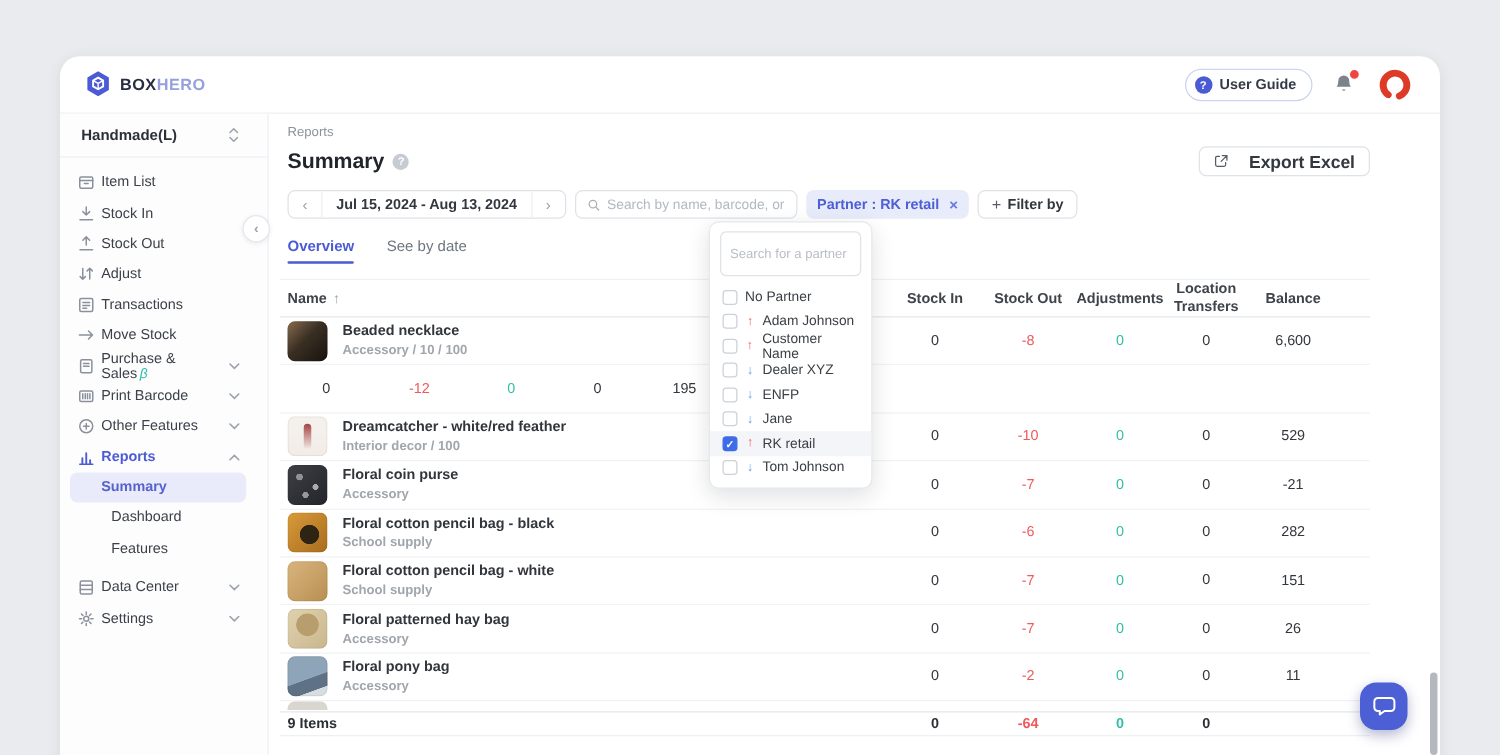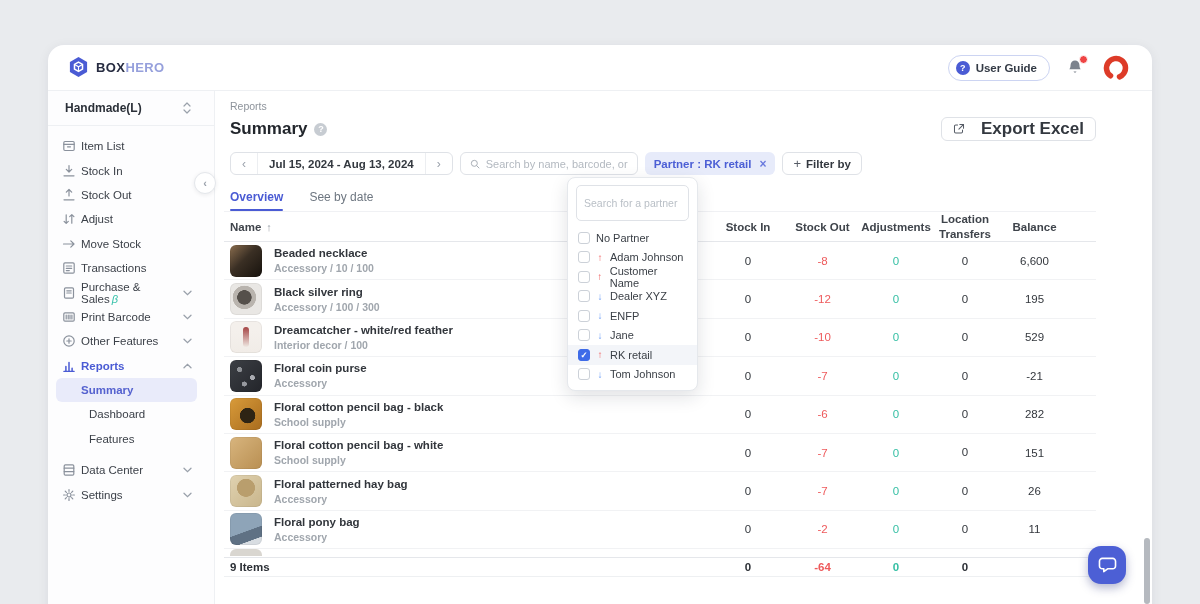--- a/index.html
+++ b/index.html
@@ -54,21 +54,21 @@
                   color:#9aa1ab; cursor:pointer; z-index:5; }
 
   
   .main { flex:1; position:relative; padding:9px 56px 0 9px; min-width:0; }
   .breadcrumb { font-size:10.5px; color:#8d939b; margin-left:6px; }
   .title-row { display:flex; align-items:center; margin:3px 0 0 6px; height:28px; }
   .page-title { font-size:17px; font-weight:800; color:#22262c; }
   .help-circle { width:13px; height:13px; border-radius:50%; background:#c7ccd2; color:#fff; font-size:9px;
                  font-weight:700; display:flex; align-items:center; justify-content:center; margin-left:7px; cursor:pointer; }
   .export-btn { margin-left:auto; height:24px; display:flex; align-items:center; gap:16px; padding:0 11px;
-                background:#fff; border:1px solid #dfe2e7; border-radius:6px; font-size:17px; font-weight:700;
+                background:#fff; border:1px solid #dfe2e7; border-radius:6px; font-size:14px; font-weight:700;
                 color:#33383f; cursor:pointer; font-family:inherit; }
 
   .filter-row { display:flex; align-items:center; gap:7px; margin:9px 0 0 6px; height:23px; }
   .date-nav { display:flex; align-items:stretch; height:23px; border:1px solid #dfe2e7; border-radius:6px; background:#fff; overflow:hidden; }
   .date-nav .arrow { width:26px; display:flex; align-items:center; justify-content:center; color:#9aa1ab;
                      font-size:12px; cursor:pointer; }
   .date-nav .range { display:flex; align-items:center; padding:0 11px; font-size:11.5px; font-weight:700;
                      color:#33383f; border-left:1px solid #eceef1; border-right:1px solid #eceef1; cursor:pointer; }
   .search-box { display:flex; align-items:center; gap:6px; width:178px; height:23px; padding:0 9px;
                 border:1px solid #dfe2e7; border-radius:6px; background:#fff; }
@@ -82,21 +82,21 @@
                cursor:pointer; font-family:inherit; }
   .filter-by .plus { font-size:13px; font-weight:400; color:#565c66; }
 
   .tabs { display:flex; gap:26px; margin:15px 0 0 6px; }
   .tab { font-size:12px; color:#6d7680; padding-bottom:7px; cursor:pointer; position:relative; }
   .tab.active { color:#4a5bd4; font-weight:700; }
   .tab.active::after { content:""; position:absolute; left:0; right:0; bottom:0; height:2.5px;
                        background:#4a5bd4; border-radius:2px; }
 
   
-  .table { margin-top:0; }
+  .table { margin-top:12px; }
   .thead { display:flex; align-items:center; height:31px; border-top:1px solid #f0f1f4; border-bottom:1px solid #e5e7eb;
            font-size:11.5px; font-weight:700; color:#3f444b; }
   .c-name { flex:1; display:flex; align-items:center; gap:5px; padding-left:6px; min-width:0; }
   .c-si { width:74px; text-align:center; flex:0 0 74px; }
   .c-so { width:75px; text-align:center; flex:0 0 75px; }
   .c-adj { width:72px; text-align:center; flex:0 0 72px; }
   .c-lt { width:66px; text-align:center; flex:0 0 66px; line-height:1.25; }
   .c-bal { width:98px; text-align:center; flex:0 0 98px; padding-right:25px; }
   .sort-arrow { color:#9aa0a8; font-size:11px; font-weight:400; }
 
@@ -224,34 +224,34 @@
         <div class="nav-item">
           <span class="ico">
               <svg width="14" height="14" viewBox="0 0 14 14" fill="none" stroke="currentColor" stroke-width="1.2" stroke-linecap="round" stroke-linejoin="round">
                 <path d="M4.2 2.8v8.4M2.1 9.3l2.1 2.1 2.1-2.1M9.8 11.2V2.8M7.7 4.7l2.1-2.1 2.1 2.1"></path>
               </svg>
             </span>
           <span class="lbl">Adjust</span>
         </div>
         <div class="nav-item">
           <span class="ico">
+              <svg width="14" height="14" viewBox="0 0 14 14" fill="none" stroke="currentColor" stroke-width="1.2" stroke-linecap="round">
+                <rect x="1.8" y="1.8" width="10.4" height="10.4" rx="1.2"></rect>
+                <path d="M4.3 5h5.4M4.3 7.3h5.4M4.3 9.6h3"></path>
+              </svg>
+            </span>
+          <span class="lbl">Transactions</span>
+        </div>
+        <div class="nav-item">
+          <span class="ico">
               <svg width="14" height="14" viewBox="0 0 14 14" fill="none" stroke="currentColor" stroke-width="1.2" stroke-linecap="round" stroke-linejoin="round">
                 <path d="M1.5 7H12M8.8 3.8L12 7l-3.2 3.2"></path>
               </svg>
             </span>
           <span class="lbl">Move Stock</span>
-        </div>
-        <div class="nav-item">
-          <span class="ico">
-              <svg width="14" height="14" viewBox="0 0 14 14" fill="none" stroke="currentColor" stroke-width="1.2" stroke-linecap="round">
-                <rect x="1.8" y="1.8" width="10.4" height="10.4" rx="1.2"></rect>
-                <path d="M4.3 5h5.4M4.3 7.3h5.4M4.3 9.6h3"></path>
-              </svg>
-            </span>
-          <span class="lbl">Transactions</span>
         </div>
         <div class="nav-item">
           <span class="ico">
               <svg width="14" height="14" viewBox="0 0 14 14" fill="none" stroke="currentColor" stroke-width="1.2" stroke-linecap="round">
                 <rect x="2.5" y="1.8" width="9" height="10.4" rx="1.2"></rect>
                 <path d="M4.8 4.8h4.4M4.8 7h4.4"></path>
               </svg>
             </span>
           <span class="lbl"><span>Purchase &amp; Sales</span><span class="beta">β</span></span>
           <svg class="chev" viewBox="0 0 9 6">
@@ -396,27 +396,20 @@
                 <div class="iattrs">Accessory / 10 / 100</div>
               </span>
             </div>
           <div class="c-si">0</div>
           <div class="c-so neg">-8</div>
           <div class="c-adj teal">0</div>
           <div class="c-lt">0</div>
           <div class="c-bal">6,600</div>
         </div>
         <div class="trow">
-          <div class="c-name item">
-              <span class="thumb t2"></span>
-              <span>
-                <div class="iname">Black silver ring</div>
-                <div class="iattrs">Accessory / 100 / 300</div>
-              </span>
-            </div>
           <div class="c-si">0</div>
           <div class="c-so neg">-12</div>
           <div class="c-adj teal">0</div>
           <div class="c-lt">0</div>
           <div class="c-bal">195</div>
         </div>
         <div class="trow">
           <div class="c-name item">
               <span class="thumb t3"></span>
               <span>

